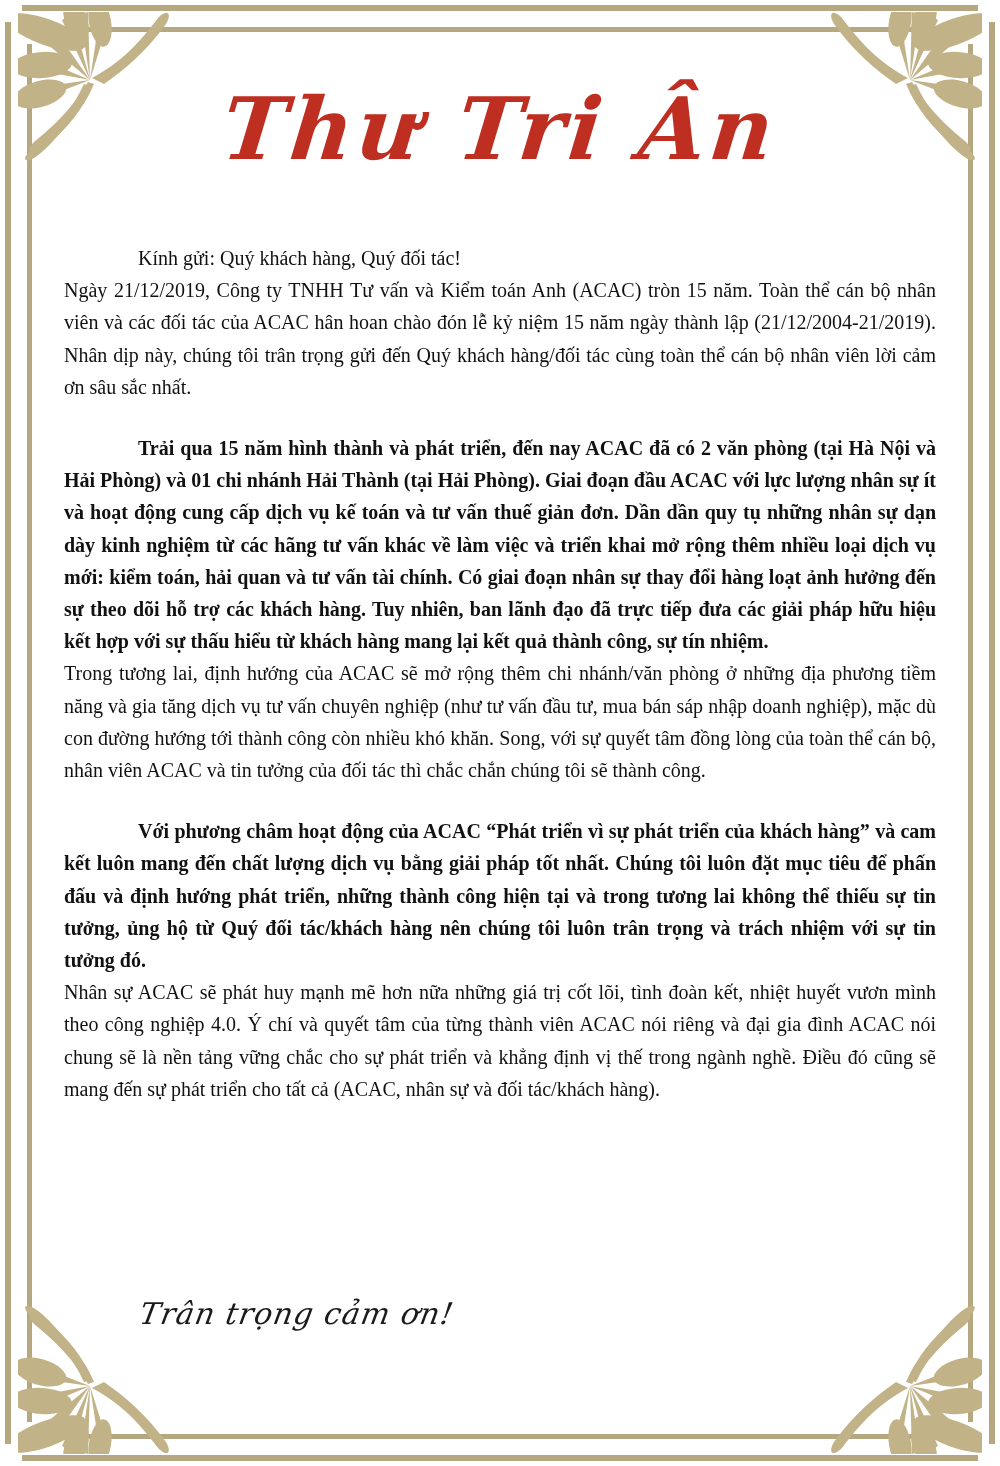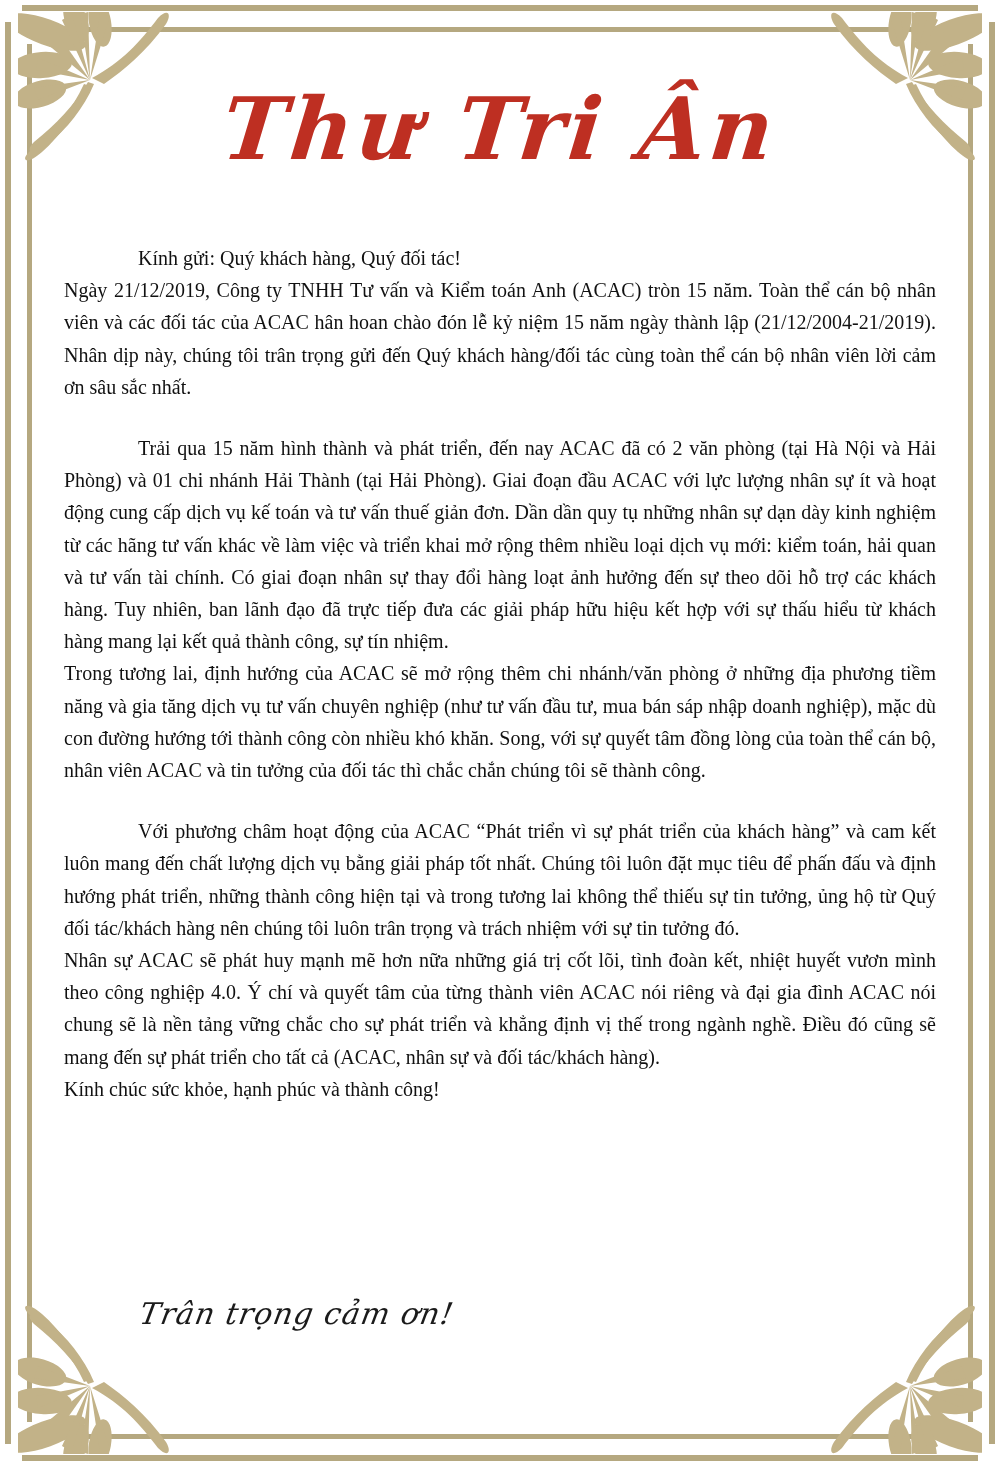--- a/index.html
+++ b/index.html
@@ -69,21 +69,21 @@
     font-size: 20px;
     line-height: 32.2px;
     text-align: justify;
     text-justify: inter-word;
     margin-top: 20px;
   }
   .body p {
     margin: 0;
   }
   .body p.indent { text-indent: 74px; }
-  .body p.gap    { margin-top: 29px; }
+  .body p.gap    { margin-top: 29px; font-weight: bold; }
   .body p.last-line { text-align: left; }
 
   
   .signature {
     position: absolute;
     left: 140px;
     top: 1296px;
     font-family: "DejaVu Serif", "Liberation Serif", serif;
     font-style: italic;
     font-size: 30px;
@@ -222,18 +222,17 @@
   <div class="body">
     <p class="indent">Kính gửi: Quý khách hàng, Quý đối tác!</p>
     <p>Ngày 21/12/2019, Công ty TNHH Tư vấn và Kiểm toán Anh (ACAC) tròn 15 năm. Toàn thể cán bộ nhân viên và các đối tác của ACAC hân hoan chào đón lễ kỷ niệm 15 năm ngày thành lập (21/12/2004-21/2019). Nhân dịp này, chúng tôi trân trọng gửi đến Quý khách hàng/đối tác cùng toàn thể cán bộ nhân viên lời cảm ơn sâu sắc nhất.</p>
 
     <p class="indent gap">Trải qua 15 năm hình thành và phát triển, đến nay ACAC đã có 2 văn phòng (tại Hà Nội và Hải Phòng) và 01 chi nhánh Hải Thành (tại Hải Phòng). Giai đoạn đầu ACAC với lực lượng nhân sự ít và hoạt động cung cấp dịch vụ kế toán và tư vấn thuế giản đơn. Dần dần quy tụ những nhân sự dạn dày kinh nghiệm từ các hãng tư vấn khác về làm việc và triển khai mở rộng thêm nhiều loại dịch vụ mới: kiểm toán, hải quan và tư vấn tài chính. Có giai đoạn nhân sự thay đổi hàng loạt ảnh hưởng đến sự theo dõi hỗ trợ các khách hàng. Tuy nhiên, ban lãnh đạo đã trực tiếp đưa các giải pháp hữu hiệu kết hợp với sự thấu hiểu từ khách hàng mang lại kết quả thành công, sự tín nhiệm.</p>
     <p>Trong tương lai, định hướng của ACAC sẽ mở rộng thêm chi nhánh/văn phòng ở những địa phương tiềm năng và gia tăng dịch vụ tư vấn chuyên nghiệp (như tư vấn đầu tư, mua bán sáp nhập doanh nghiệp), mặc dù con đường hướng tới thành công còn nhiều khó khăn. Song, với sự quyết tâm đồng lòng của toàn thể cán bộ, nhân viên ACAC và tin tưởng của đối tác thì chắc chắn chúng tôi sẽ thành công.</p>
 
     <p class="indent gap">Với phương châm hoạt động của ACAC “Phát triển vì sự phát triển của khách hàng” và cam kết luôn mang đến chất lượng dịch vụ bằng giải pháp tốt nhất. Chúng tôi luôn đặt mục tiêu để phấn đấu và định hướng phát triển, những thành công hiện tại và trong tương lai không thể thiếu sự tin tưởng, ủng hộ từ Quý đối tác/khách hàng nên chúng tôi luôn trân trọng và trách nhiệm với sự tin tưởng đó.</p>
     <p>Nhân sự ACAC sẽ phát huy mạnh mẽ hơn nữa những giá trị cốt lõi, tình đoàn kết, nhiệt huyết vươn mình theo công nghiệp 4.0. Ý chí và quyết tâm của từng thành viên ACAC nói riêng và đại gia đình ACAC nói chung sẽ là nền tảng vững chắc cho sự phát triển và khẳng định vị thế trong ngành nghề. Điều đó cũng sẽ mang đến sự phát triển cho tất cả (ACAC, nhân sự và đối tác/khách hàng).</p>
 
-    <p class="last-line">Kính chúc sức khỏe, hạnh phúc và thành công!</p>
   </div>
 
   <div class="signature">Trân trọng cảm ơn!</div>
 
 </div>
 
 </body></html>

